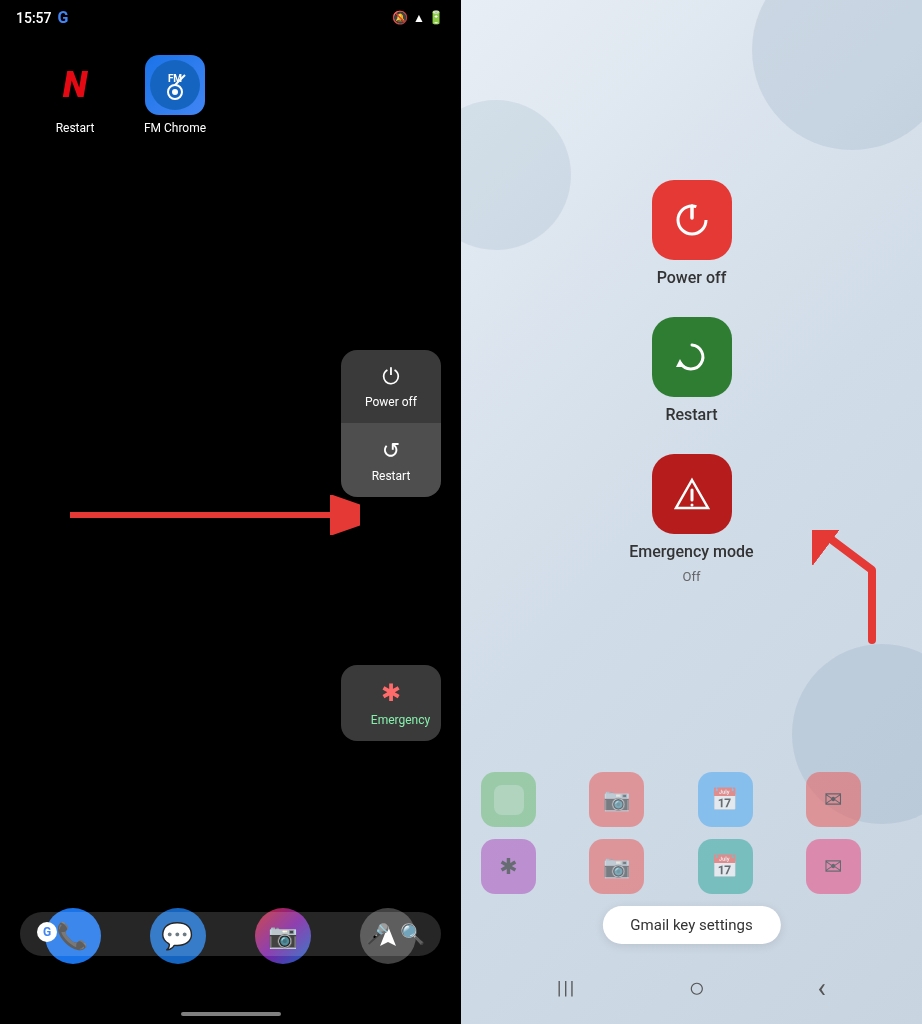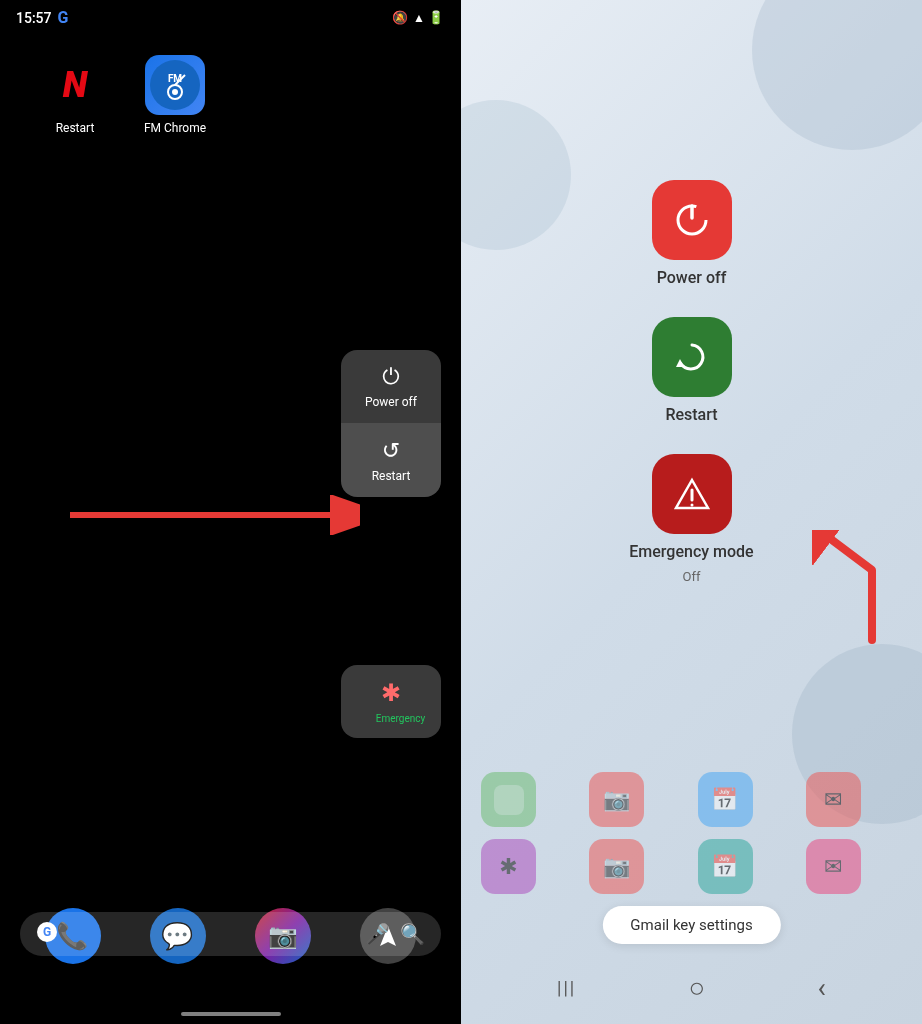--- a/index.html
+++ b/index.html
@@ -412,21 +412,21 @@
     </div>
     <div class="power-menu-item" style="background: rgba(255,255,255,0.1);">
       <span class="power-menu-icon">↺</span>
       <span>Restart</span>
     </div>
   </div>
 
   <div class="emergency-section">
     <div class="emergency-item">
       <span style="font-size:24px;color:#ff6b6b;">✱</span>
-      <span style="color:#22c55e;font-size:10px;margin-left:19px;">Emergency</span>
+      <span style="color:#86efac;font-size:12px;margin-left:19px;">Emergency</span>
     </div>
   </div>
 
   <div class="arrow-left">
     <svg width="300" height="40" viewBox="0 0 300 40">
       <defs>
         <marker id="arrowhead-left" markerWidth="10" markerHeight="7" refX="0" refY="3.5" orient="auto">
           <polygon points="0 0, 10 3.5, 0 7" fill="#e53935"></polygon>
         </marker>
       </defs>

